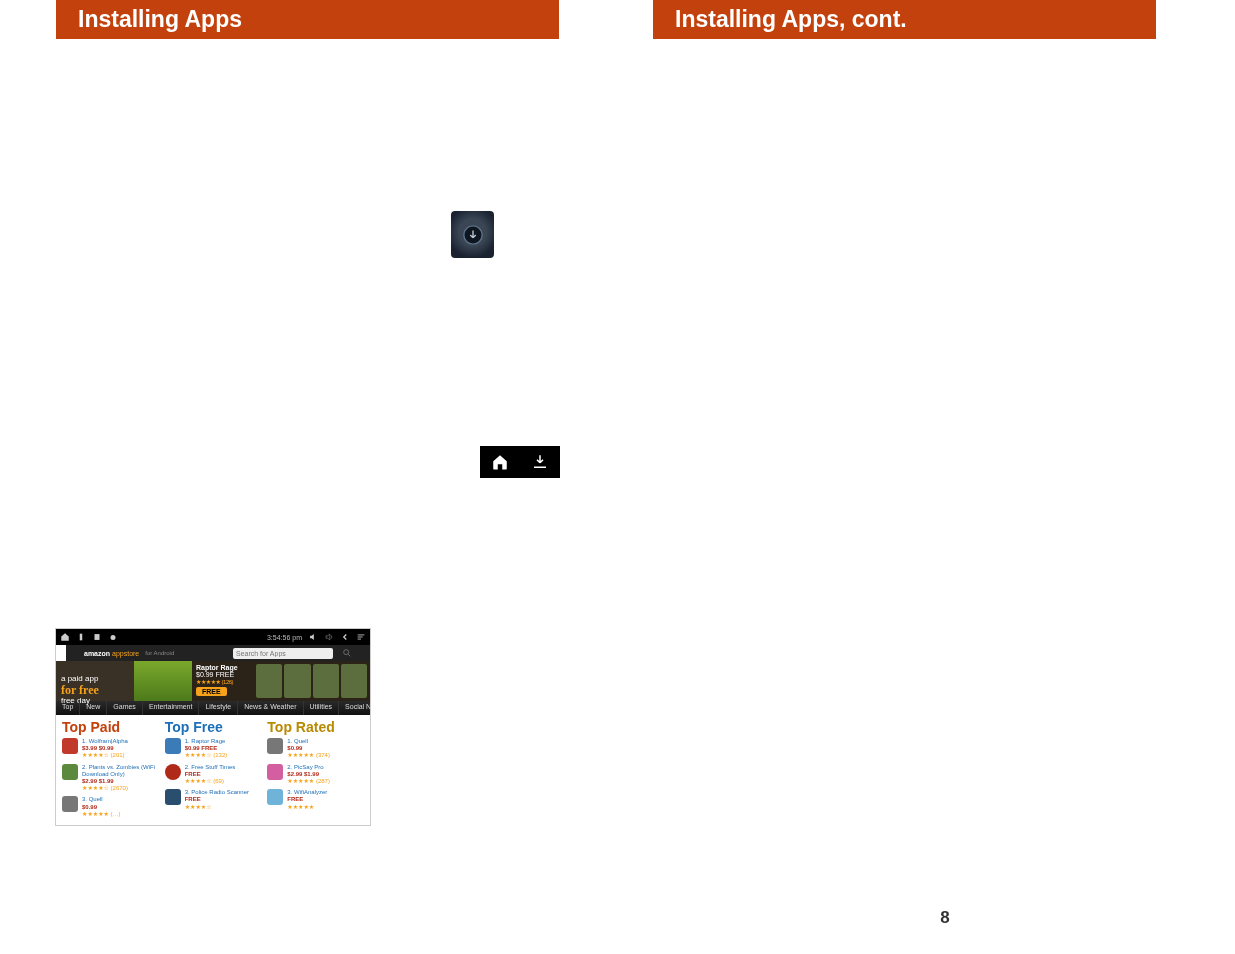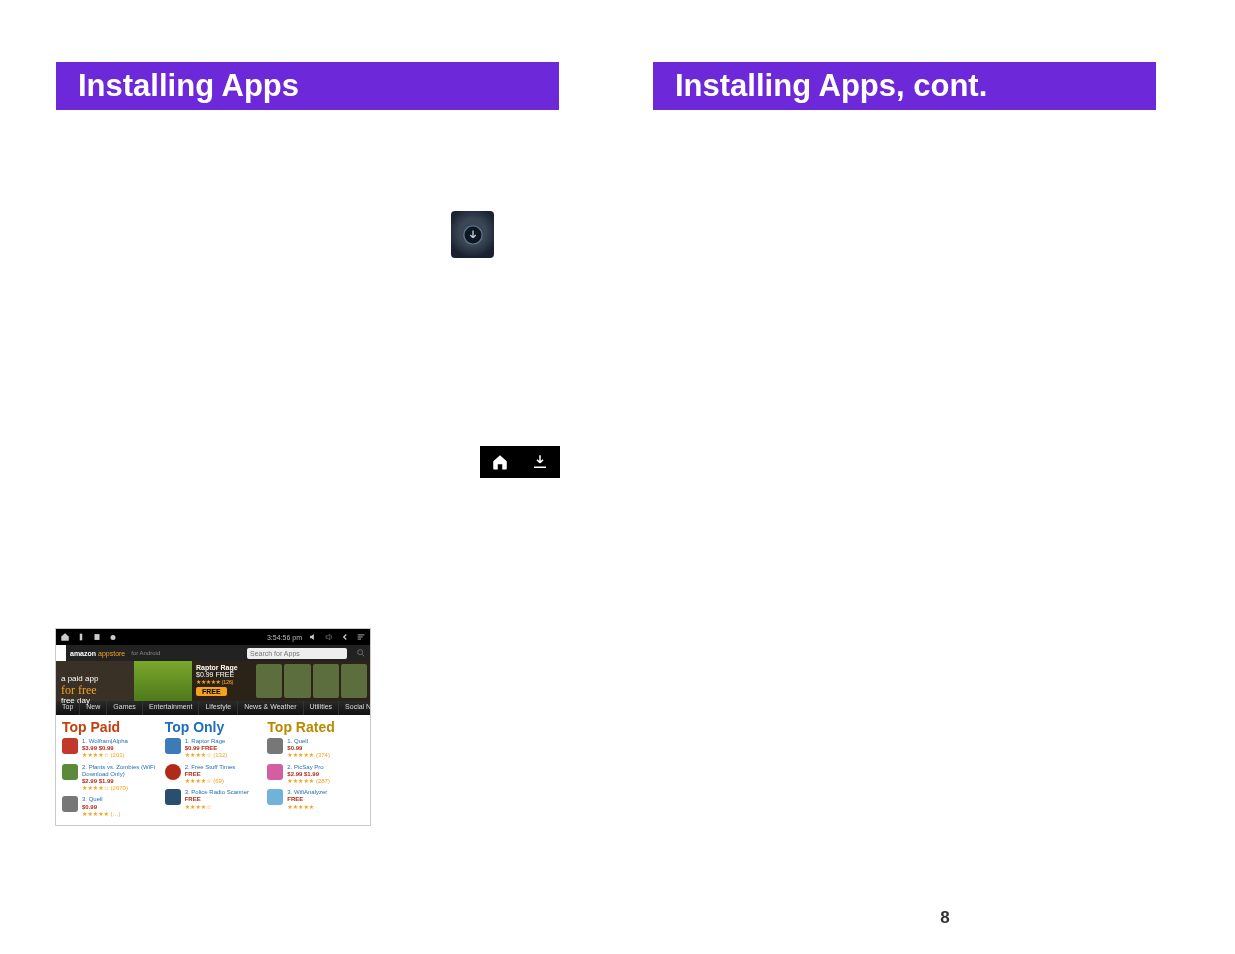--- a/index.html
+++ b/index.html
@@ -3,28 +3,27 @@
 <meta charset="utf-8">
 <style>
   * { box-sizing: border-box; margin: 0; padding: 0; }
   body { width: 1235px; height: 954px; background: #fff; font-family: Arial, Helvetica, sans-serif; color: #222; position: relative; }
 
   .page { position: absolute; top: 0; height: 954px; }
   .page-left  { left: 0;   width: 617px; }
   .page-right { left: 636px; width: 618px; }
 
   .section-title {
-    background: #6d28d9;
+    background: #c2410c;
     color: #fff;
     font-weight: bold;
-    font-size: 31px;
+    font-size: 23px;
     padding: 6px 10px 6px 22px;
     width: 503px;
     margin-left: 56px;
-    margin-top: 62px;
     font-family: Arial, Helvetica, sans-serif;
   }
   .page-right .section-title { margin-left: 17px; }
 
   .app-icon {
     position: absolute;
     left: 451px; top: 211px;
     width: 43px; height: 47px;
     background: radial-gradient(circle at 50% 45%, #3a4654 40%, #1a2230 75%);
     border-radius: 4px;
@@ -46,34 +45,34 @@
     position:absolute; left:55px; top:628px; width:316px; height:198px;
     background:#fff; border:1px solid #ccc; font-size:8px; color:#222;
     overflow:hidden;
   }
   .shot-bar {
     height:16px; background:#000; display:flex; align-items:center; padding:0 4px; gap:6px; color:#aaa;
   }
   .shot-bar .time { margin-left:auto; font-size:7px; color:#bbb; }
   .shot-bar svg { width:10px; height:10px; fill:#ccc; }
   .shot-sub {
-    height:16px; background:#222; display:flex; align-items:center; padding:0 4px; color:#ccc; font-size:7px; gap:6px;margin-left:10px;
+    height:16px; background:#222; display:flex; align-items:center; padding:0 18px; color:#ccc; font-size:7px; gap:6px;margin-left:10px;
   }
   .shot-sub .amazon-label span:first-child { color:#fff; font-weight:bold; }
   .shot-sub .amazon-label span:last-child { color:#f7a21b; }
   .shot-sub .tiny { color:#888; font-size:6px; }
   .shot-sub input {
     margin-left:auto; width:100px; height:11px; font-size:7px; border:none; border-radius:2px; padding:0 3px; background:#eee;
   }
   .shot-sub .mag { width:10px;height:10px;fill:#999; margin-left:3px;}
   .banner {
     height:40px; background:linear-gradient(#222,#333); display:flex; align-items:stretch;
   }
   .banner .promo { width:78px; background:#3a3126; color:#fff; padding:14px 5px; font-size:8px; line-height:1.1; }
-  .banner .promo .forfree { color:#f7a21b; font-size:12px; font-weight:normal; font-family:Georgia,serif; }
+  .banner .promo .forfree { color:#f7a21b; font-size:12px; font-weight:bold; font-family:Georgia,serif; }
   .banner .game { width:58px; background:linear-gradient(#7aa82c,#4d7a1a); }
   .banner .info { flex:0 0 64px; background:#2b2218; color:#fff; padding:3px 4px; font-size:7px; }
   .banner .info .title { font-weight:bold; }
   .banner .info .stars { color:#f7a21b; font-size:6px; letter-spacing:-0.5px; }
   .banner .info .free-btn { display:inline-block; background:#f7a21b; color:#000; font-weight:bold; padding:1px 6px; border-radius:2px; margin-top:2px; font-size:7px; }
   .banner .shots { flex:1; display:flex; gap:2px; padding:3px 3px 3px 0; background:#2b2218; }
   .banner .shots .thumb { flex:1; background:#5c6e3e; border-radius:2px; }
   .tabs {
     height:14px; background:linear-gradient(#2a2a2a,#111); display:flex; color:#ddd; font-size:7px;
   }
@@ -210,21 +209,21 @@
         <div class="row">
             <div class="ic" style="background:#777"></div>
             <div class="meta">
               <div class="name">3. Quell</div>
               <div class="price">$0.99</div>
               <div class="stars">★★★★★ (…)</div>
             </div>
           </div>
       </div>
       <div class="col blue">
-        <div class="header">Top Only</div>
+        <div class="header">Top Free</div>
         <div class="row">
             <div class="ic" style="background:#3a7bb8"></div>
             <div class="meta">
               <div class="name">1. Raptor Rage</div>
               <div class="price">$0.99 FREE</div>
               <div class="stars">★★★★☆ (132)</div>
             </div>
           </div>
         <div class="row">
             <div class="ic" style="background:#b02a1a;border-radius:50%"></div>

